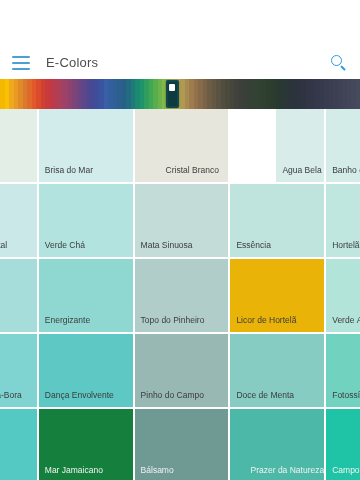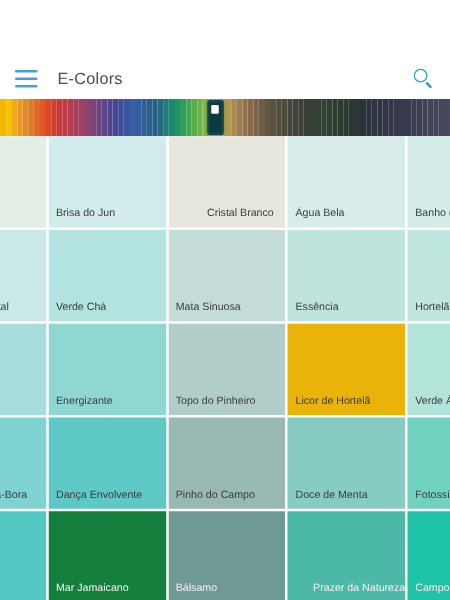--- a/index.html
+++ b/index.html
@@ -215,26 +215,26 @@
         <span style="background: rgb(71, 74, 92); width: 1.25%;"></span>
       </div>
     <div class="slider-thumb" id="slider-thumb" style="left: 165.58px;"></div>
   </div>
 
   <div class="grid" id="swatch-grid">
       <div class="tile light" style="background: rgb(227, 239, 230);">
         <div class="label">Serenidade</div>
       </div>
       <div class="tile light" style="background: rgb(209, 236, 234);">
-        <div class="label">Brisa do Jun</div>
+        <div class="label">Brisa do Mar</div>
       </div>
       <div class="tile light" style="background: rgb(230, 230, 221); padding-left: 25px;">
         <div class="label">Cristal Branco</div>
       </div>
-      <div class="tile light" style="background: rgb(216, 236, 234);">
+      <div class="tile light" style="background: rgb(216, 236, 234); margin-left: 46px;">
         <div class="label">Água Bela</div>
       </div>
       <div class="tile light" style="background: rgb(211, 236, 232);">
         <div class="label">Banho de Piscina</div>
       </div>
       <div class="tile light" style="background: rgb(201, 232, 231);">
         <div class="label">Água de Cristal</div>
       </div>
       <div class="tile light" style="background: rgb(179, 227, 222);">
         <div class="label">Verde Chá</div>

